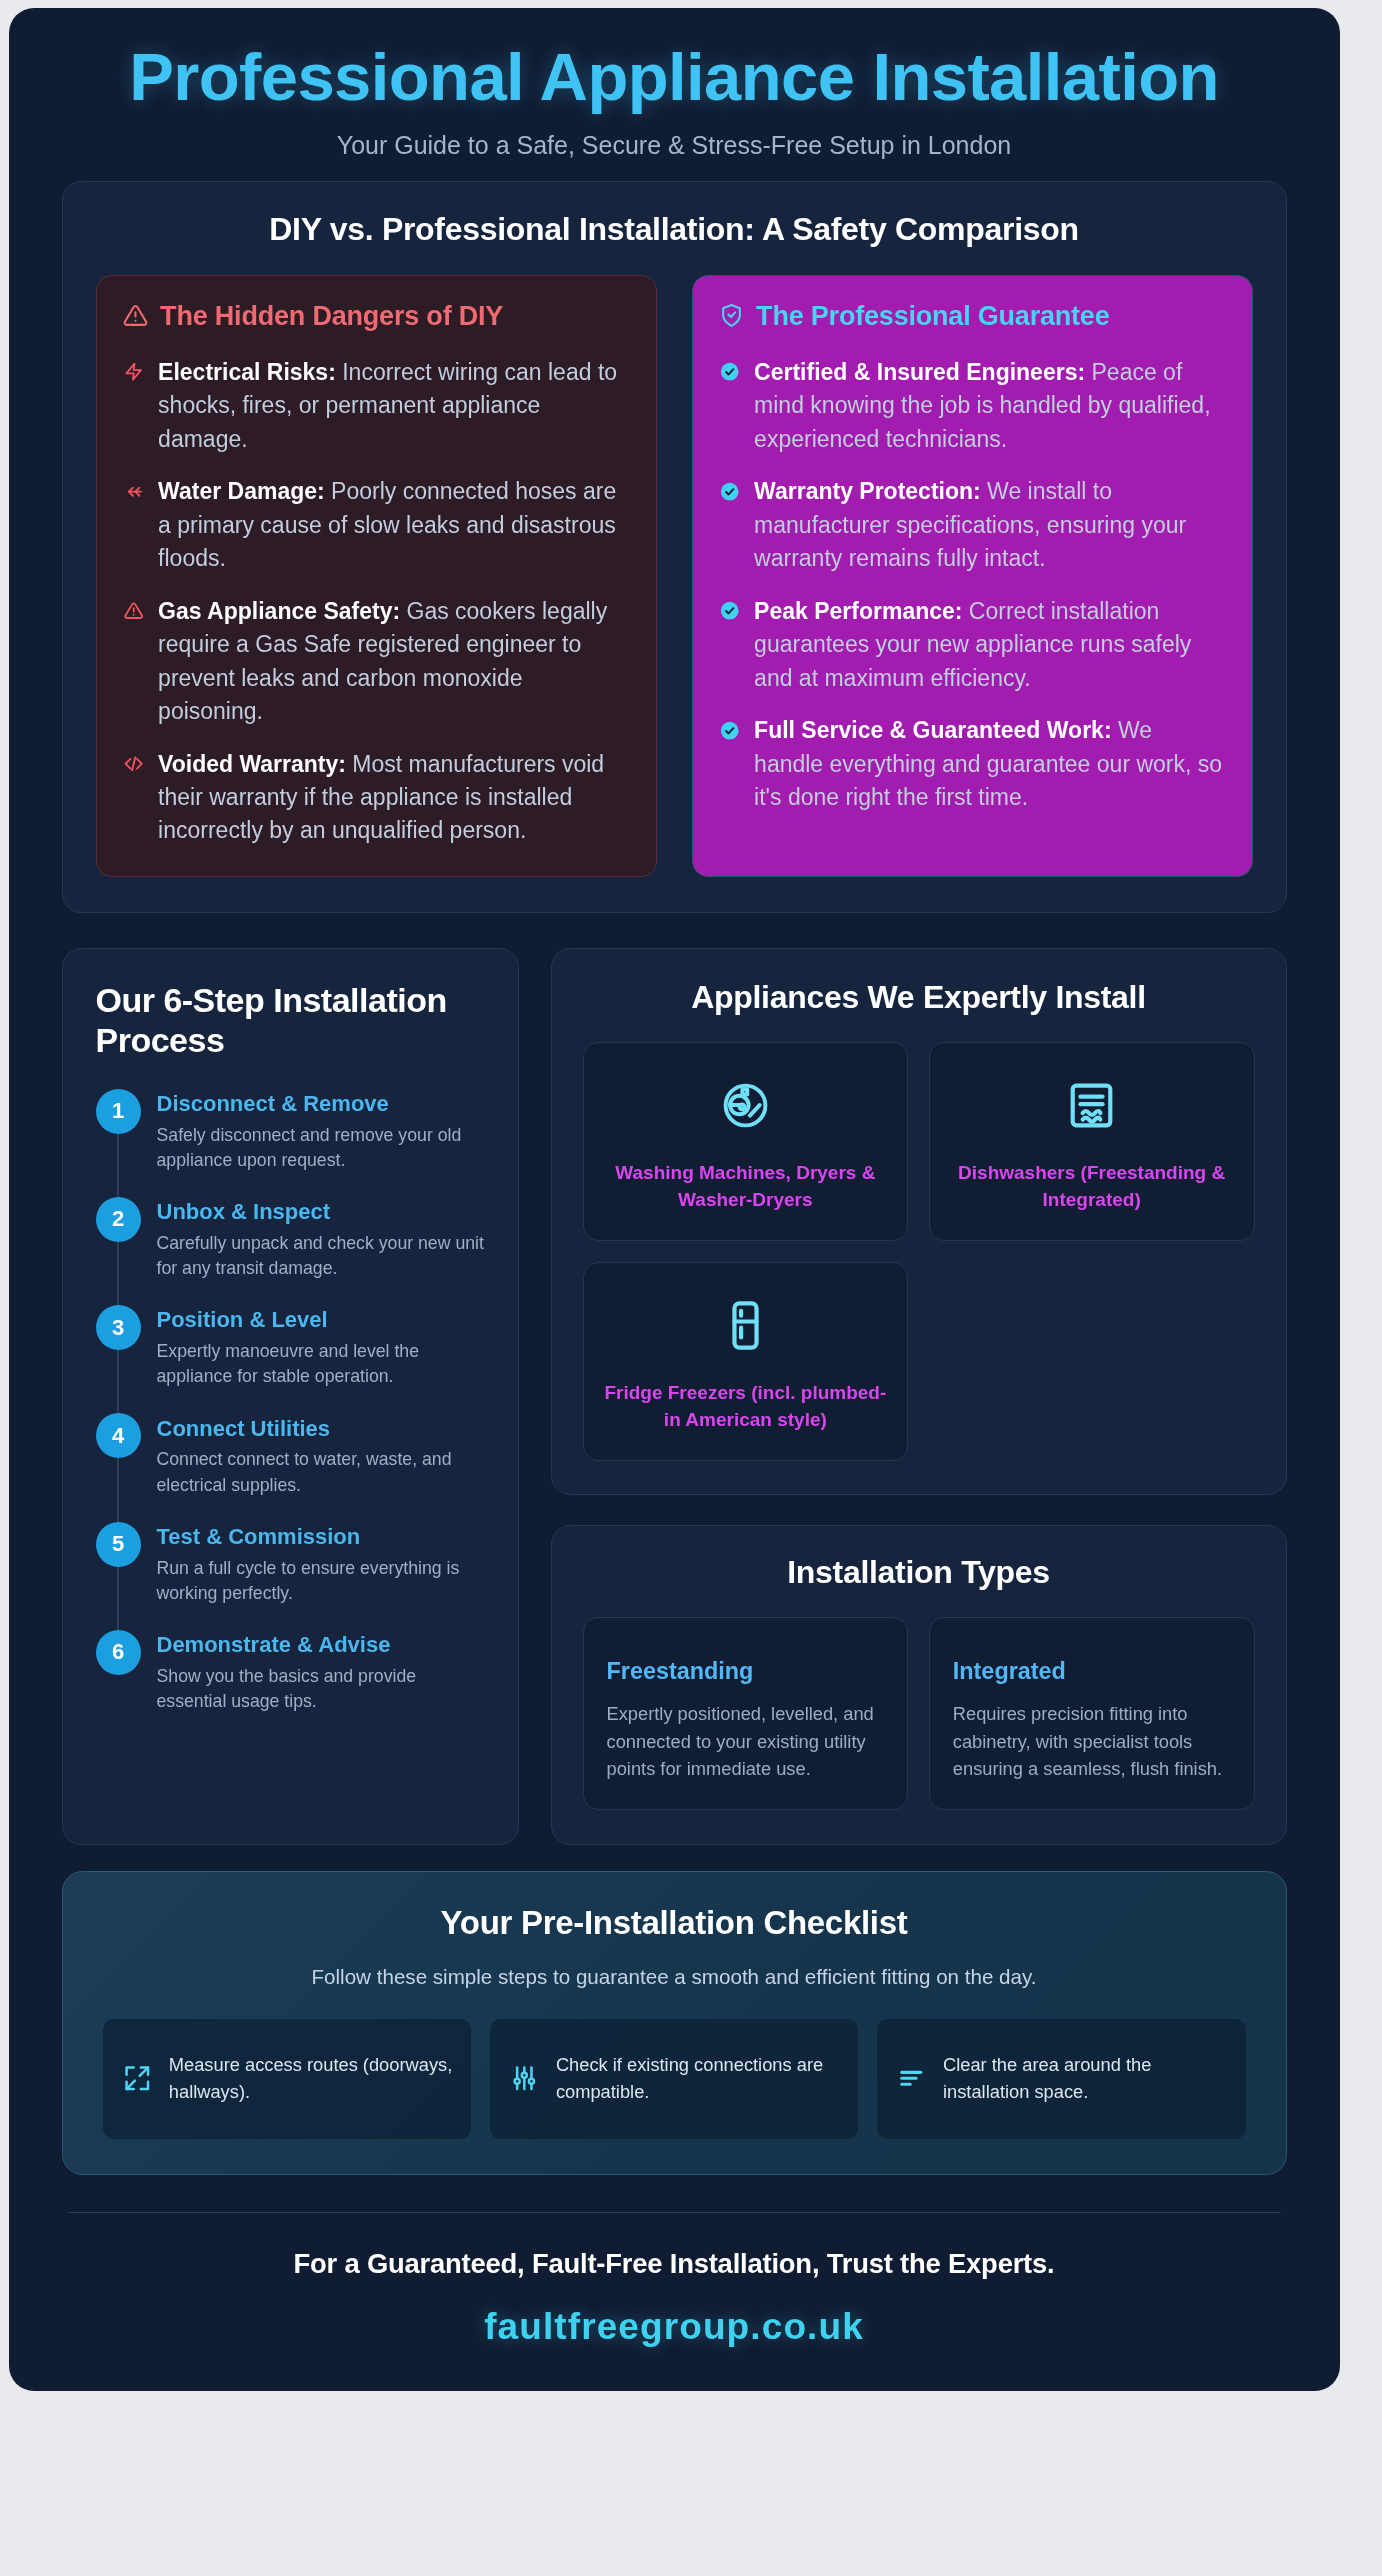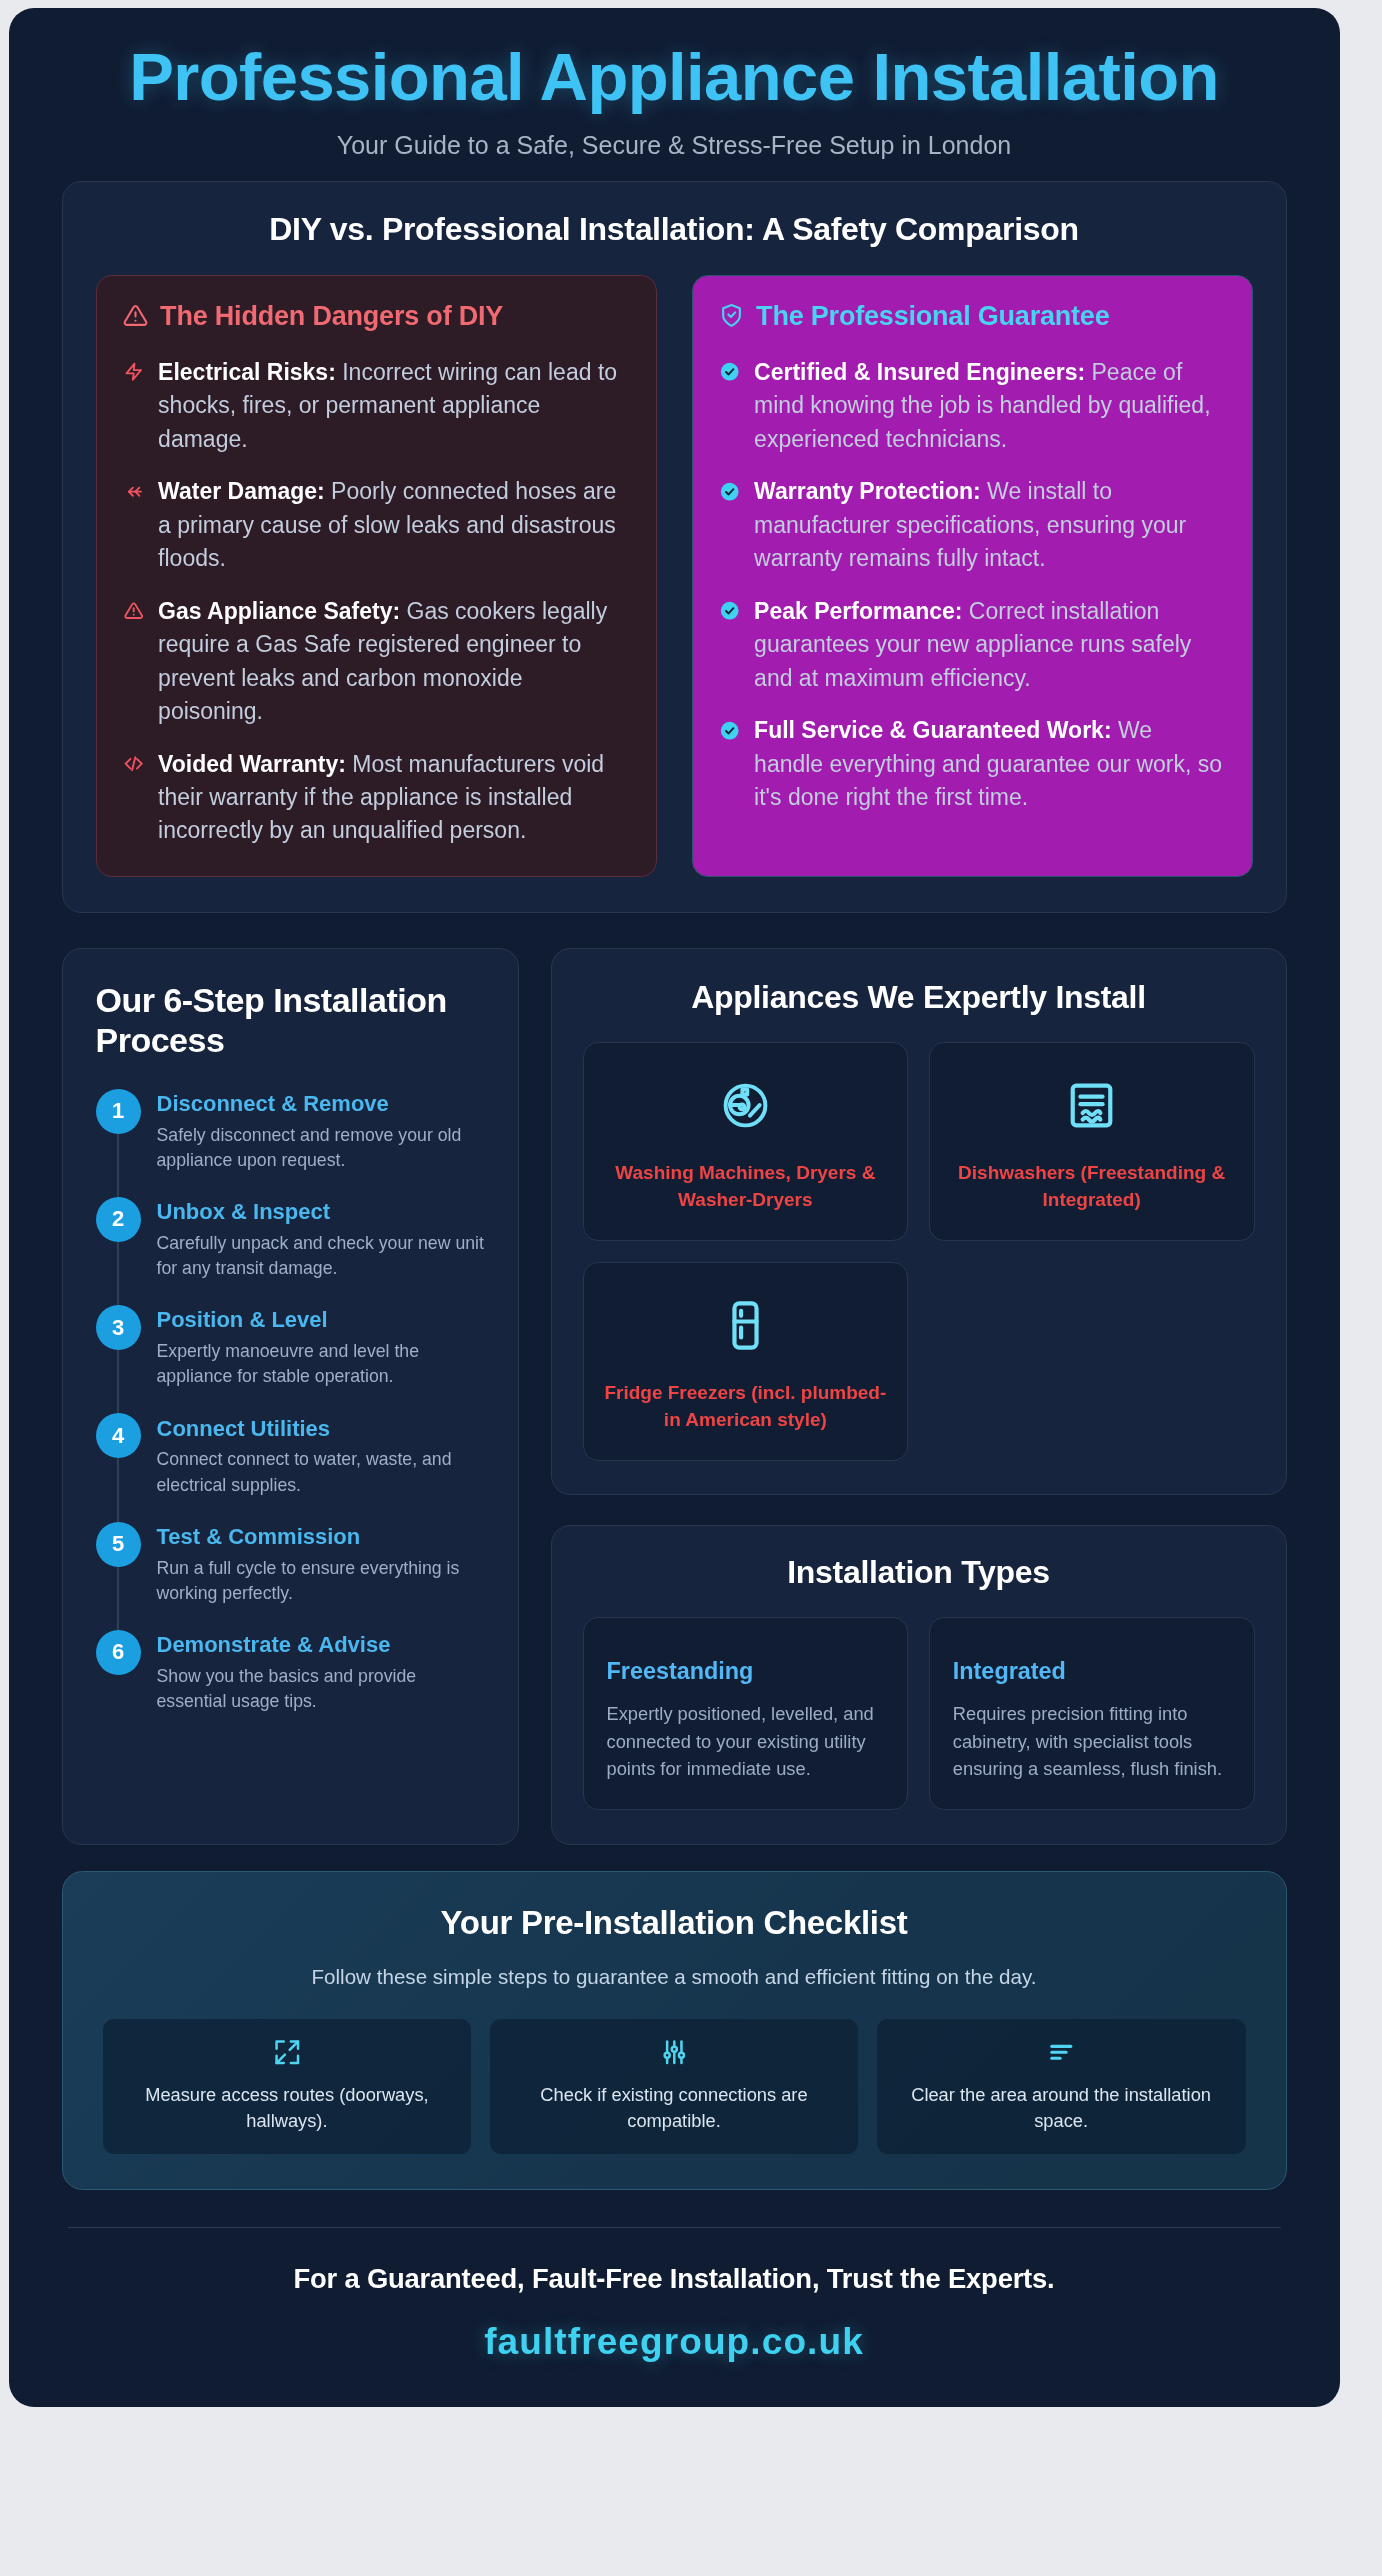--- a/index.html
+++ b/index.html
@@ -229,21 +229,21 @@
   .app-card .aicon {
     margin-bottom: 23px;
     display: flex;
     align-items: center;
     justify-content: center;
     height: 63px;
   }
   .app-card .alabel {
     font-size: 19px;
     font-weight: 700;
-    color: #ef4444;
+    color: #d946ef;
     text-align: center;
     line-height: 1.42;
   }
 
   
   .itypes { padding: 28.6px 31px 34px 31px; }
   .itypes .panel-title { margin-bottom: 26px; }
   .it-grid {
     display: grid;
     grid-template-columns: 1fr 1fr;
@@ -293,23 +293,22 @@
     grid-template-columns: 1fr 1fr 1fr;
     gap: 18.3px;
   }
   .check-card {
     background: rgba(10, 28, 46, .62);
     border-radius: 11px;
     padding: 19.4px 18.3px;
     display: flex;
     align-items: center;
     gap: 15px;
-    text-align: center;
+    text-align: left;
     min-height: 120px;
-    flex-direction: column;
   }
   .check-card .cicon {
     flex: 0 0 auto;
     width: 33px;
     display: flex;
     align-items: center;
     justify-content: center;
   }
   .check-card .ctxt {
     font-size: 18.3px;

